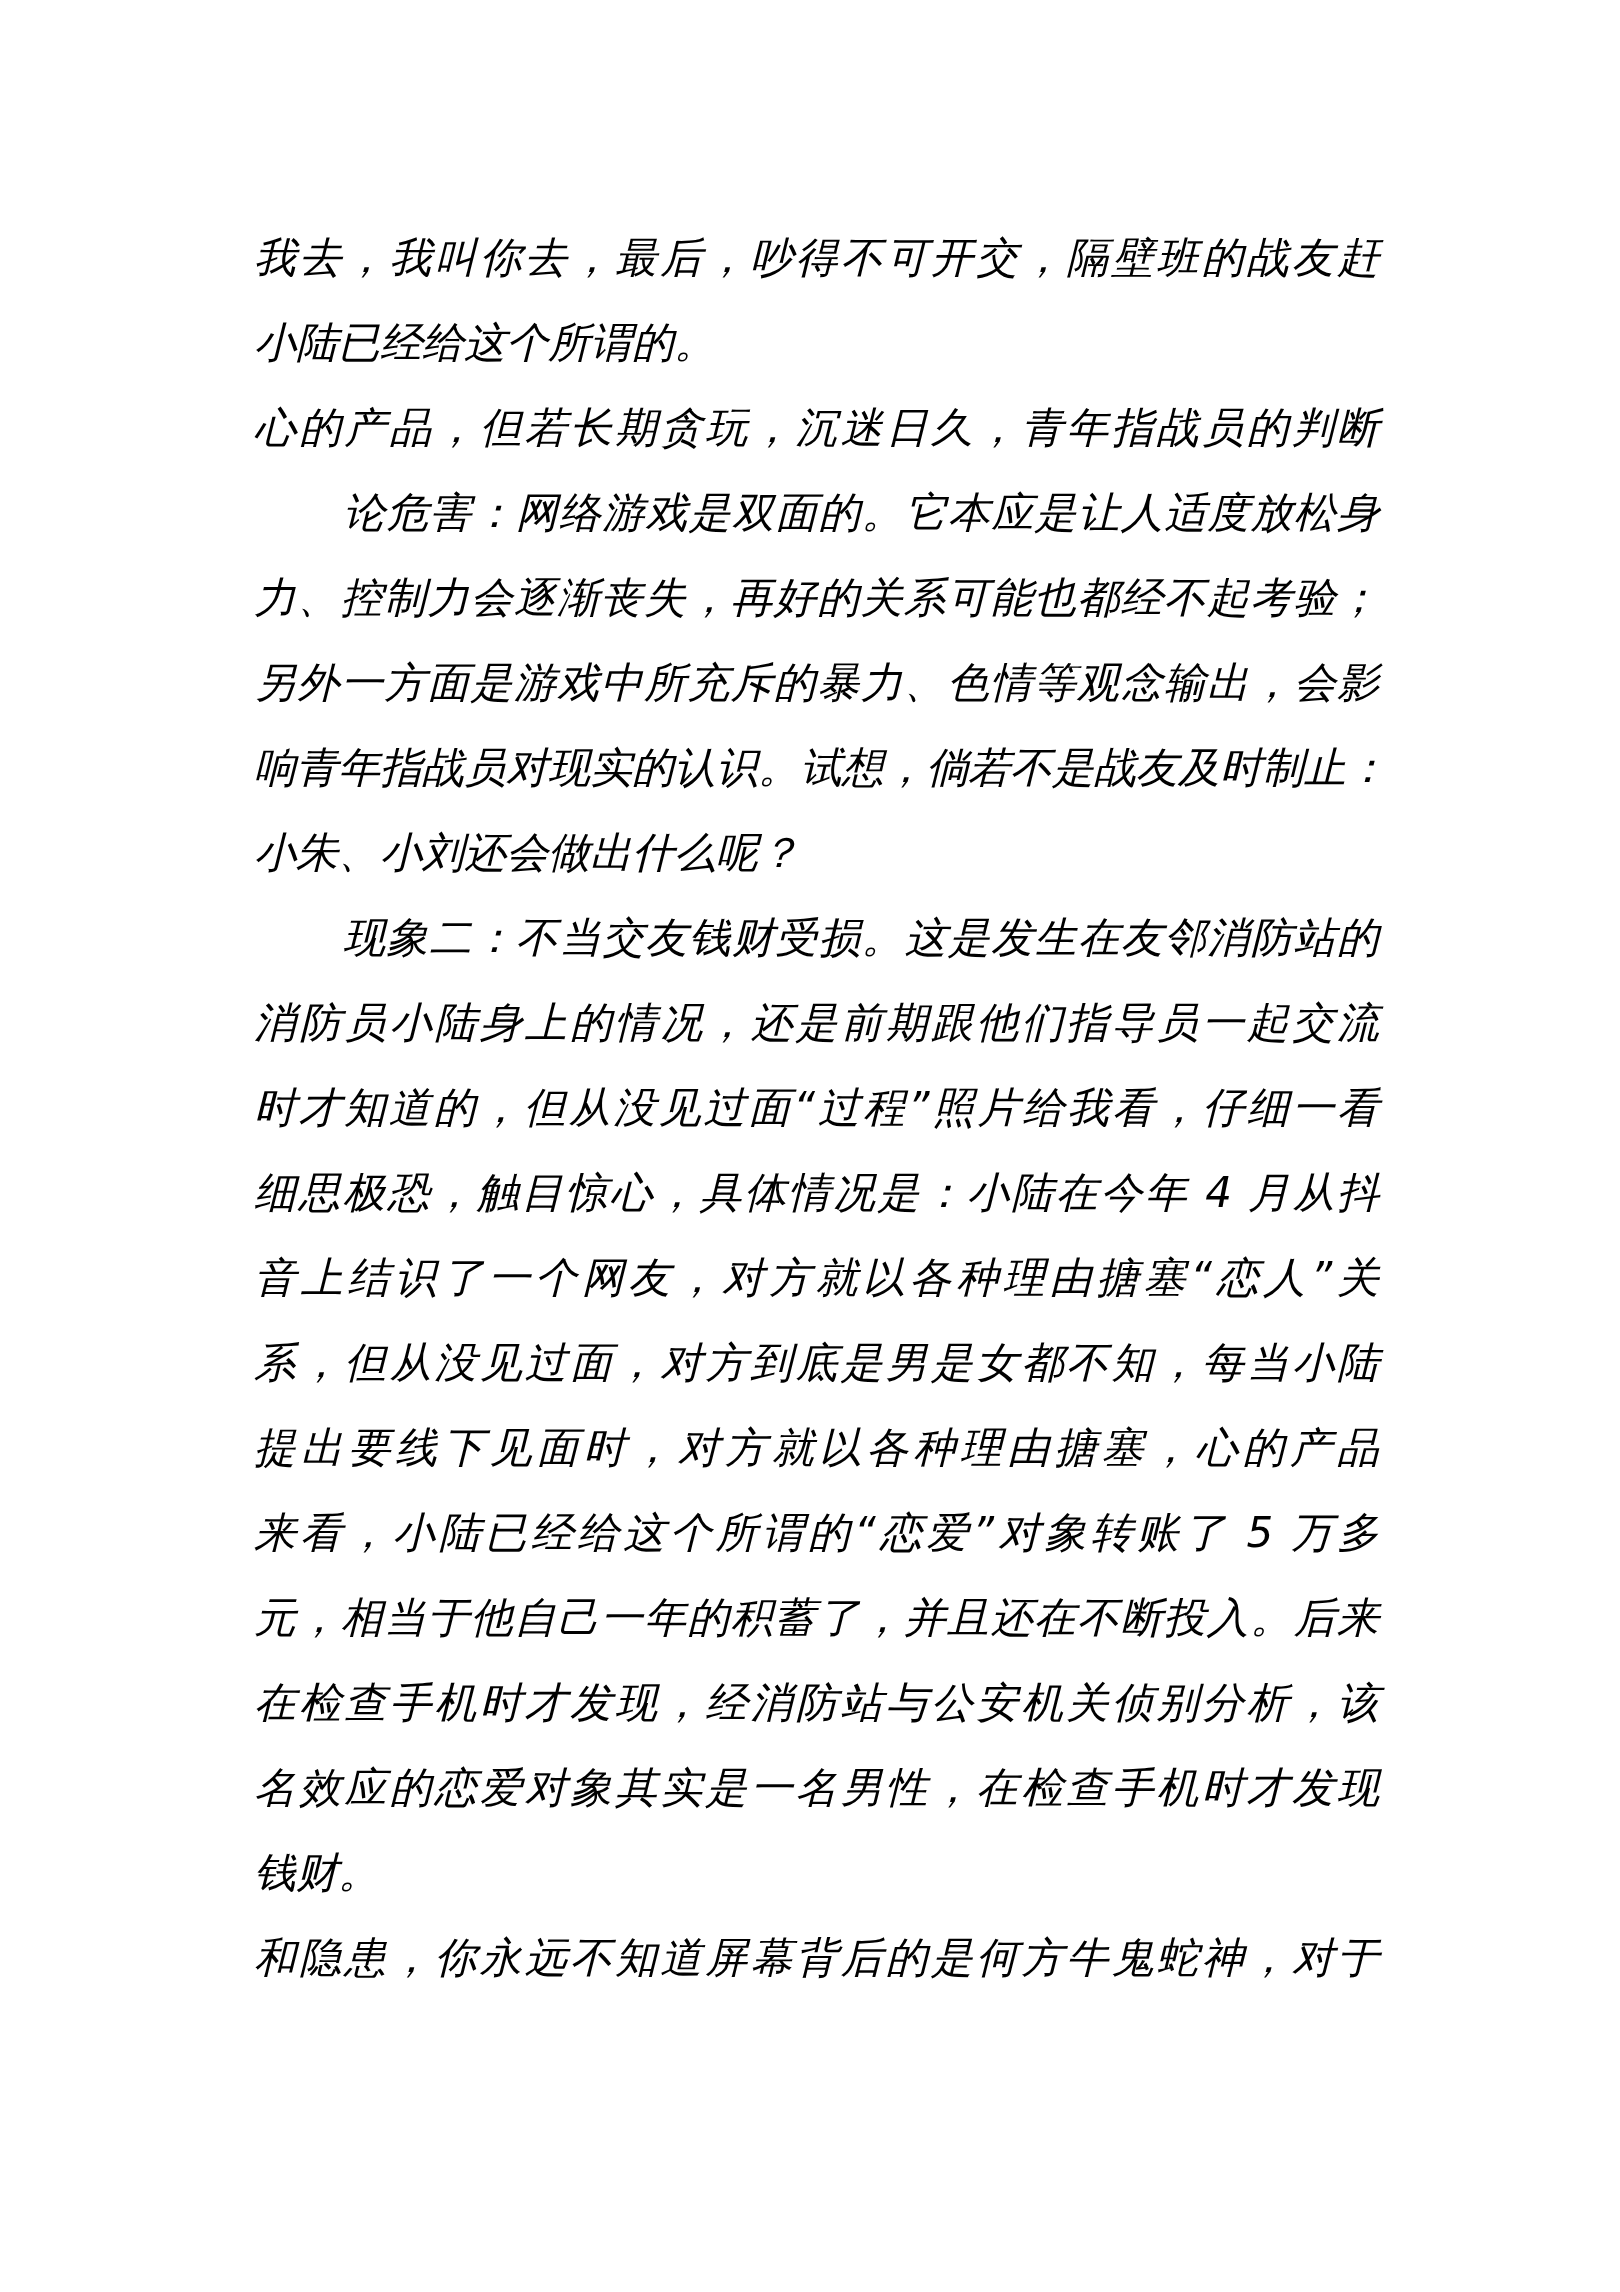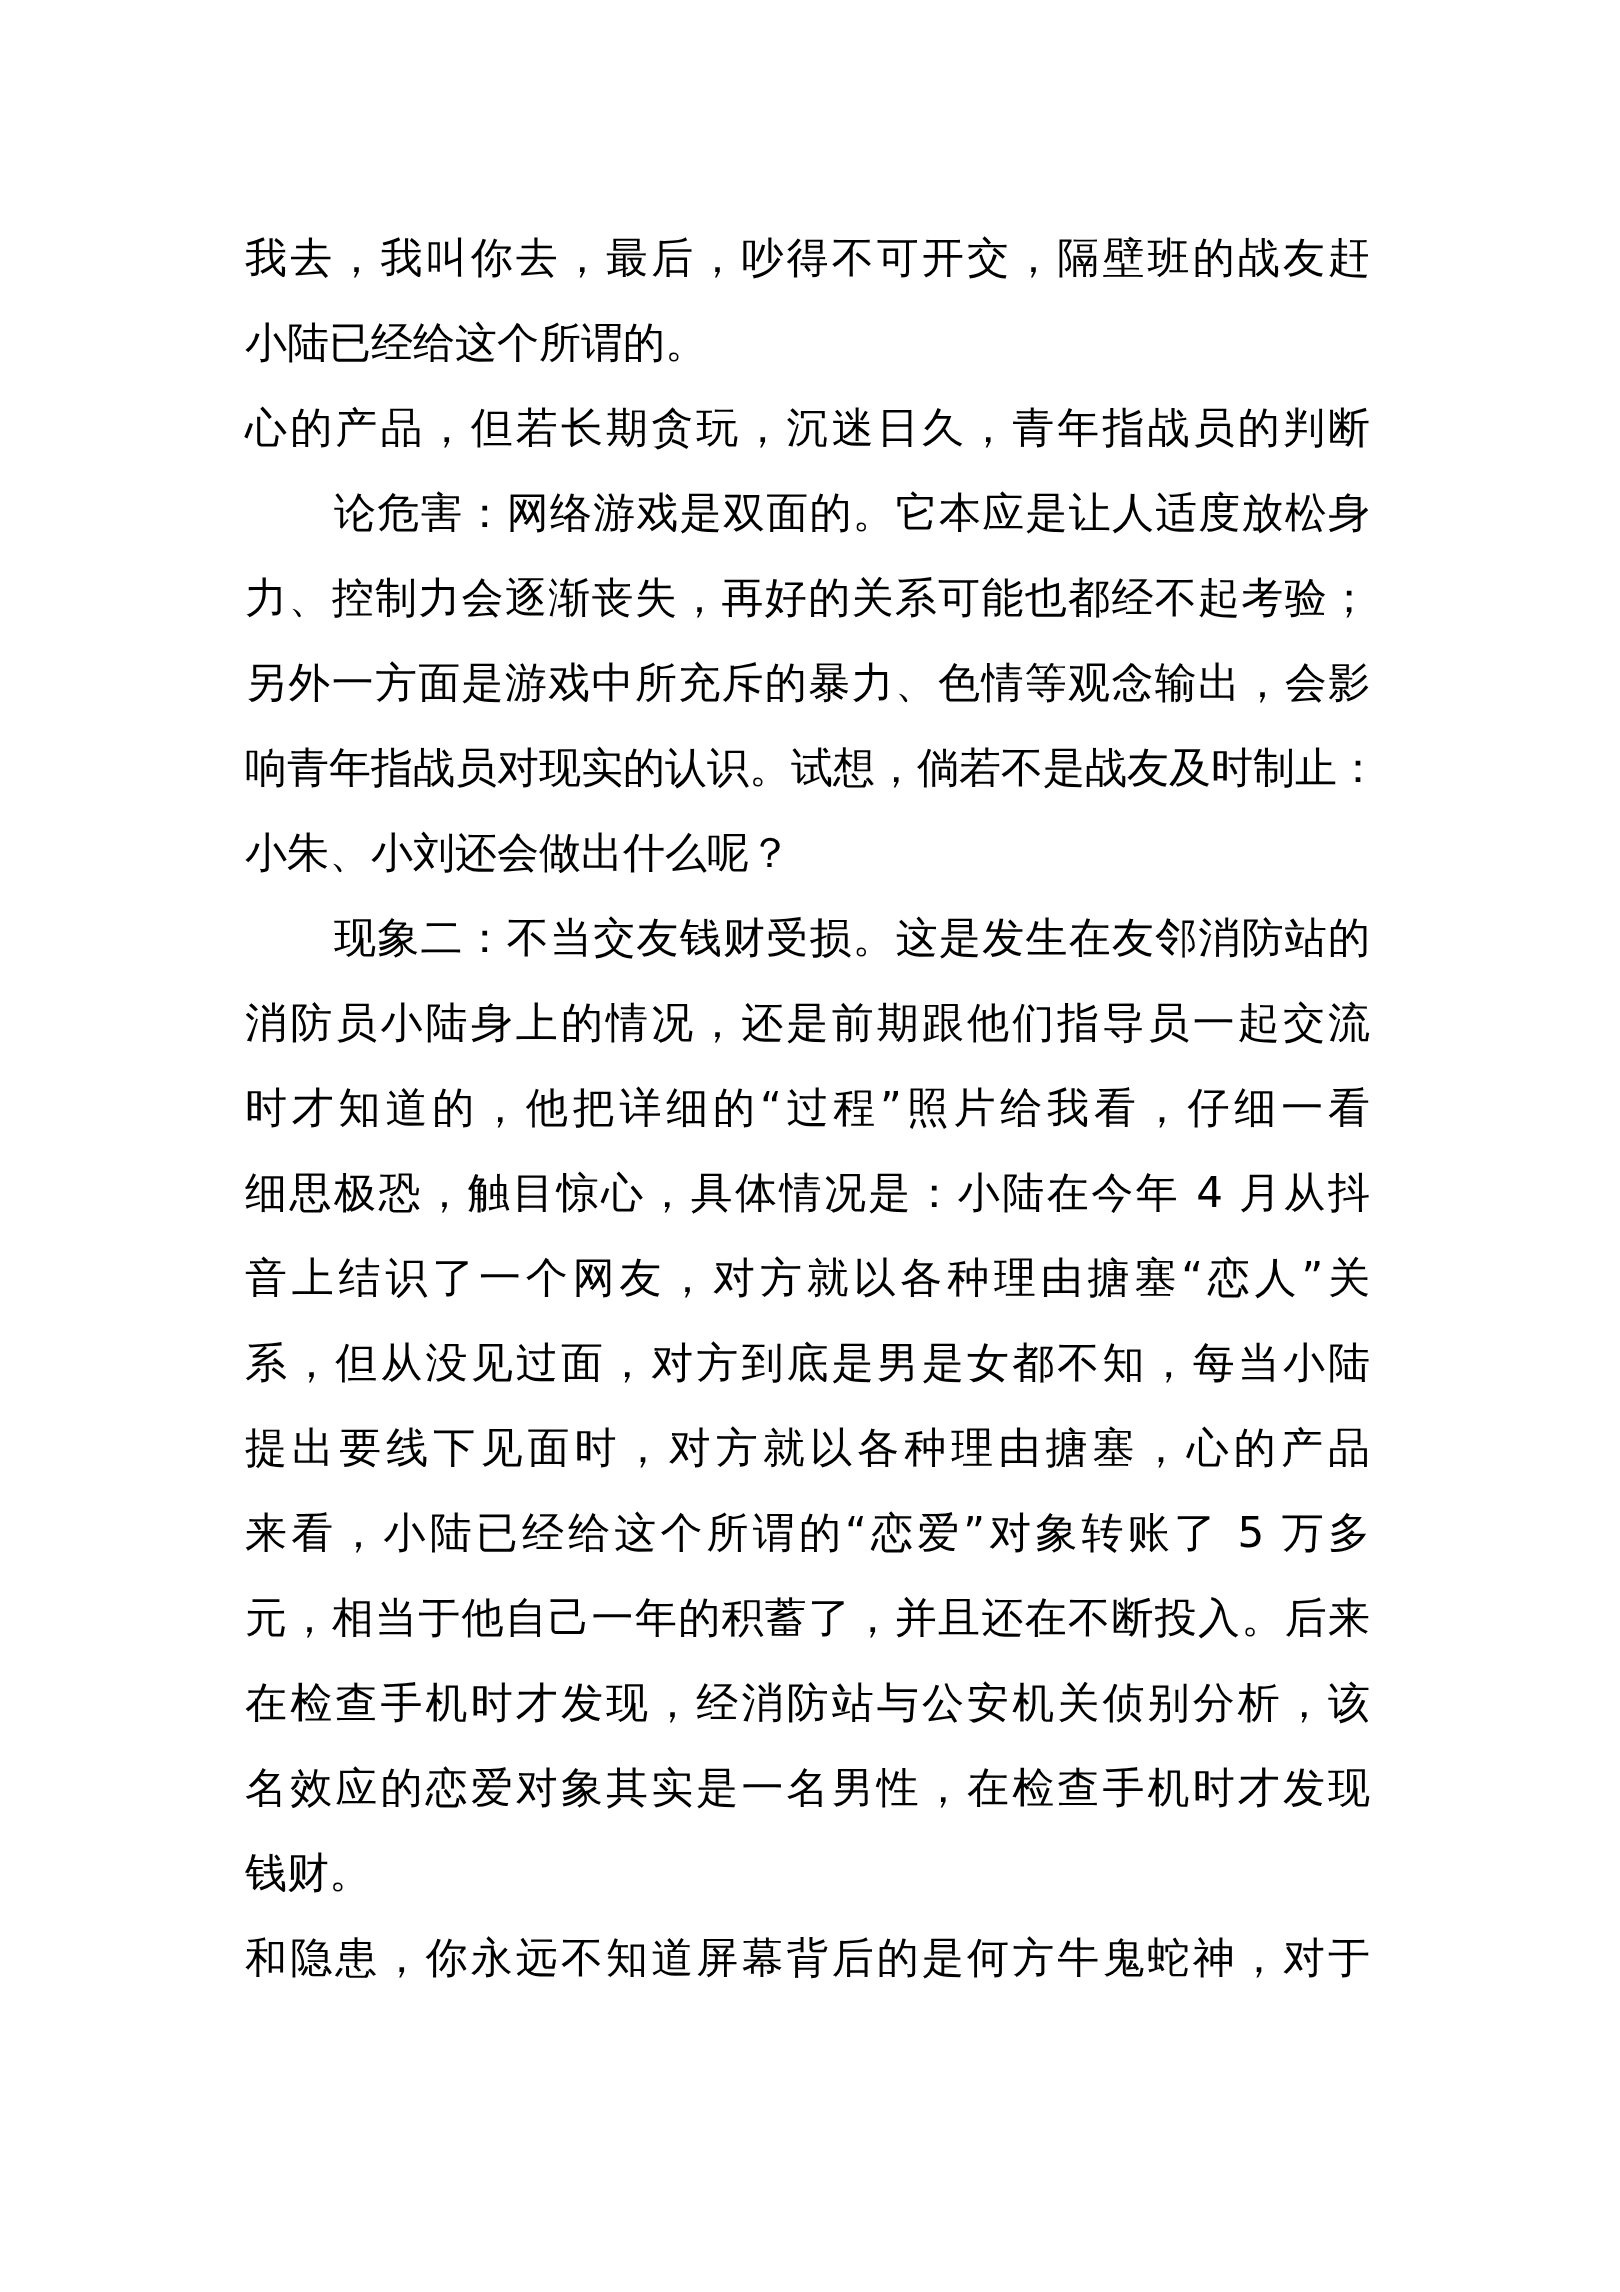--- a/index.html
+++ b/index.html
@@ -18,23 +18,24 @@
     .page {
       position: absolute;
       left: 0;
       top: 0;
       width: 1620px;
       height: 2293px;
       background: #ffffff;
     }
     .text-body {
       position: absolute;
-      left: 245px;
+      left: 254px;
       top: 227px;
       width: 1125px;
+      font-style: italic;
     }
     .line {
       display: block;
       height: 85px;
       line-height: 61px;
       font-size: 42px;
       white-space: nowrap;
       text-align: justify;
       text-align-last: justify;
       overflow: visible;
@@ -62,21 +63,21 @@
       <span class="line indent">论危害：网络游戏是双面的。它本应是让人适度放松身</span>
       <span class="line">力、控制力会逐渐丧失，再好的关系可能也都经不起考验；</span>
       <span class="line">另外一方面是游戏中所充斥的暴力、色情等观念输出，会影</span>
       <span class="line">响青年指战员对现实的认识。试想，倘若不是战友及时制止：</span>
       <span class="line last">小朱、小刘还会做出什么呢？</span>
     </div>
 
     <div class="paragraph">
       <span class="line indent">现象二：不当交友钱财受损。这是发生在友邻消防站的</span>
       <span class="line">消防员小陆身上的情况，还是前期跟他们指导员一起交流</span>
-      <span class="line">时才知道的，他把详细的“过程”照片给我看，仔细一看</span>
+      <span class="line">时才知道的，但从没见过面“过程”照片给我看，仔细一看</span>
       <span class="line">细思极恐，触目惊心，具体情况是：小陆在今年 4 月从抖</span>
       <span class="line">音上结识了一个网友，对方就以各种理由搪塞“恋人”关</span>
       <span class="line">系，但从没见过面，对方到底是男是女都不知，每当小陆</span>
       <span class="line">提出要线下见面时，对方就以各种理由搪塞，心的产品</span>
       <span class="line">来看，小陆已经给这个所谓的“恋爱”对象转账了 5 万多</span>
       <span class="line">元，相当于他自己一年的积蓄了，并且还在不断投入。后来</span>
       <span class="line">在检查手机时才发现，经消防站与公安机关侦别分析，该</span>
       <span class="line">名效应的恋爱对象其实是一名男性，在检查手机时才发现</span>
       <span class="line last">钱财。</span>
     </div>

